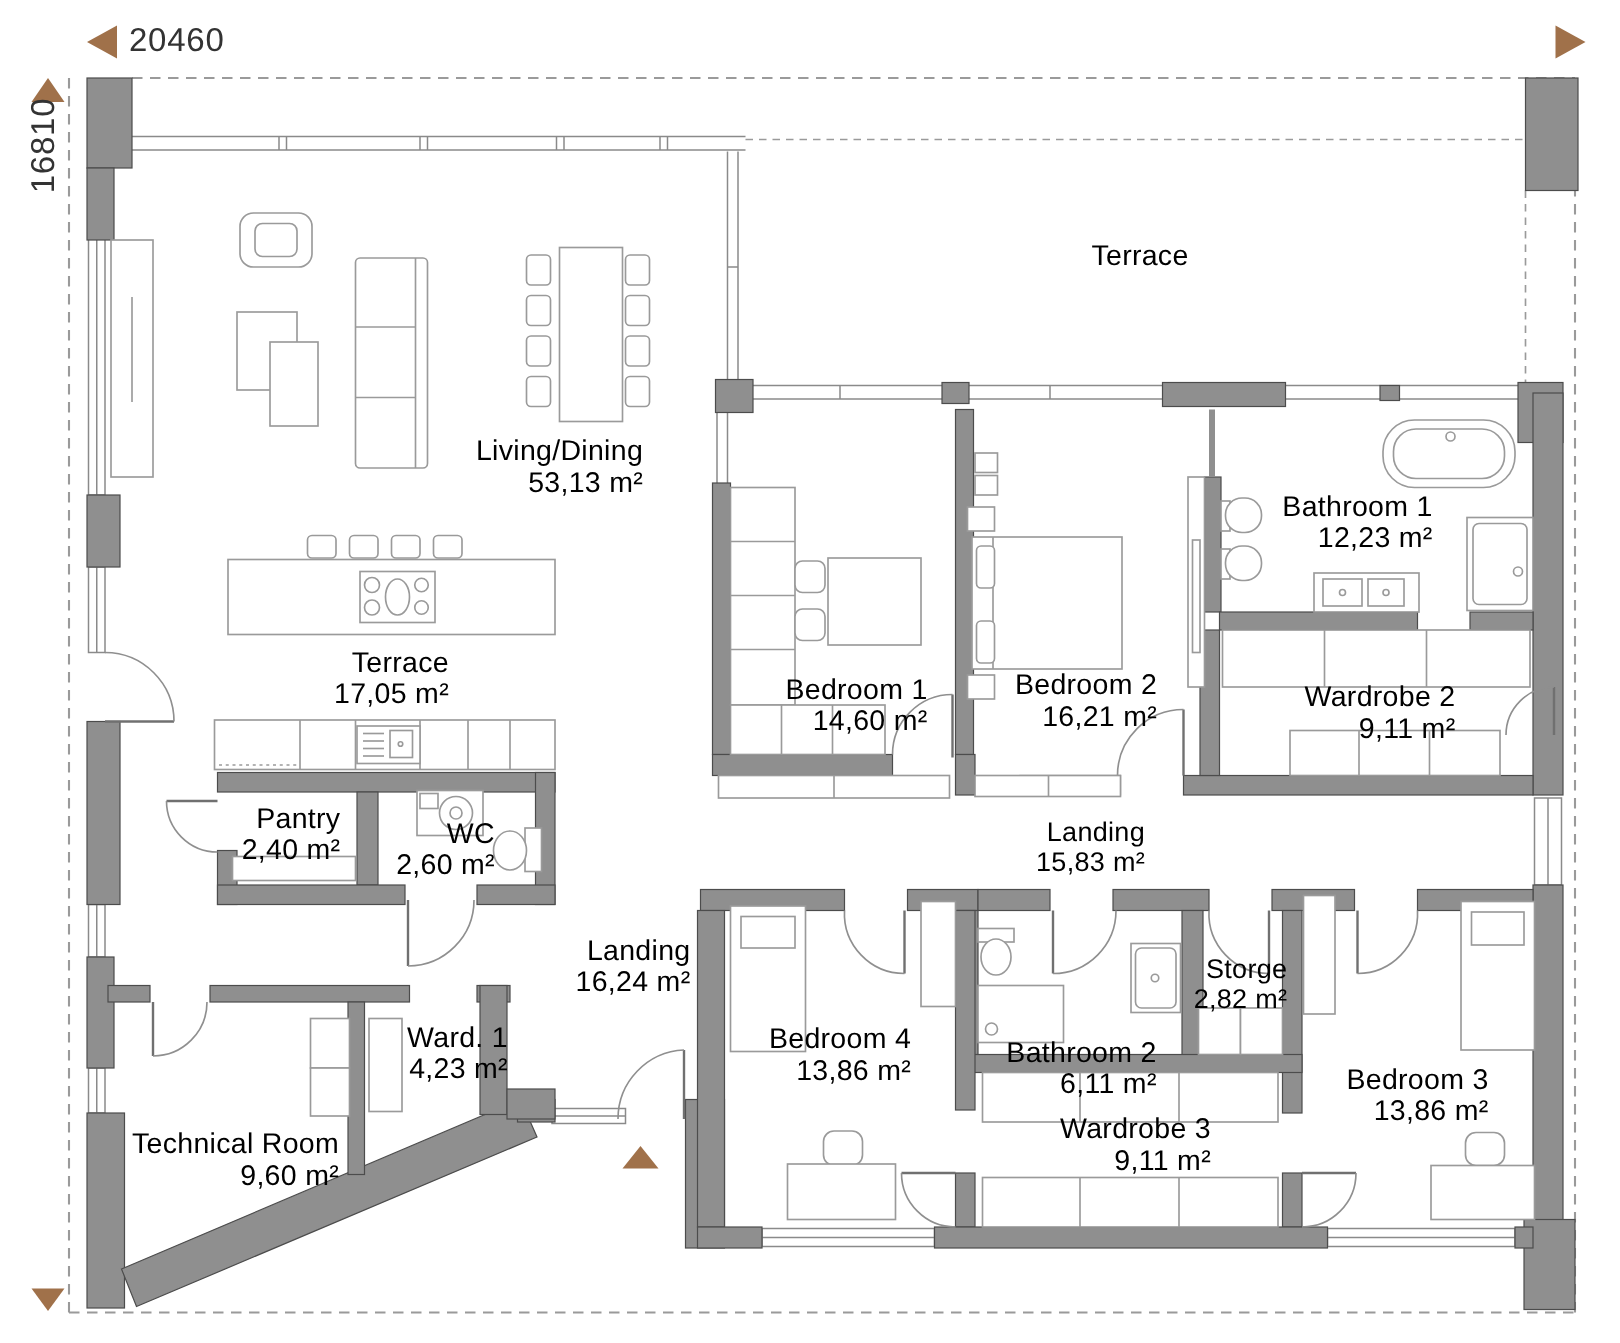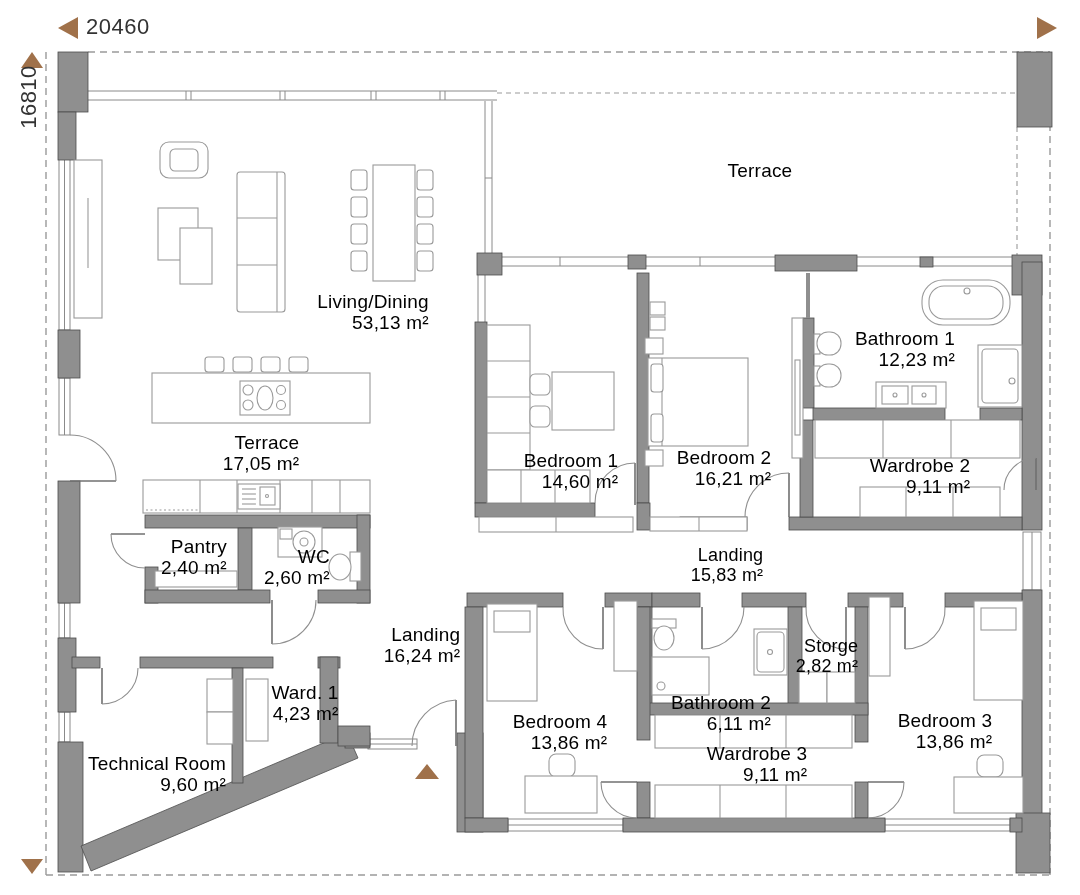--- a/index.html
+++ b/index.html
@@ -460,18 +460,18 @@
     <div>2,82 m²</div>
   </div>
   <div class="lbl" style="left:757px;top:764px">
     <div>Wardrobe 3</div>
     <div>9,11 m²</div>
   </div>
   <div class="lbl" style="left:945px;top:731px">
     <div>Bedroom 3</div>
     <div>13,86 m²</div>
   </div>
-  <div class="lbl" style="left:560px;top:732px">
+  <div class="lbl" style="left:560px;top:704px">
     <div>Bedroom 4</div>
     <div>13,86 m²</div>
   </div>
 
 </div>
 
 </body></html>

